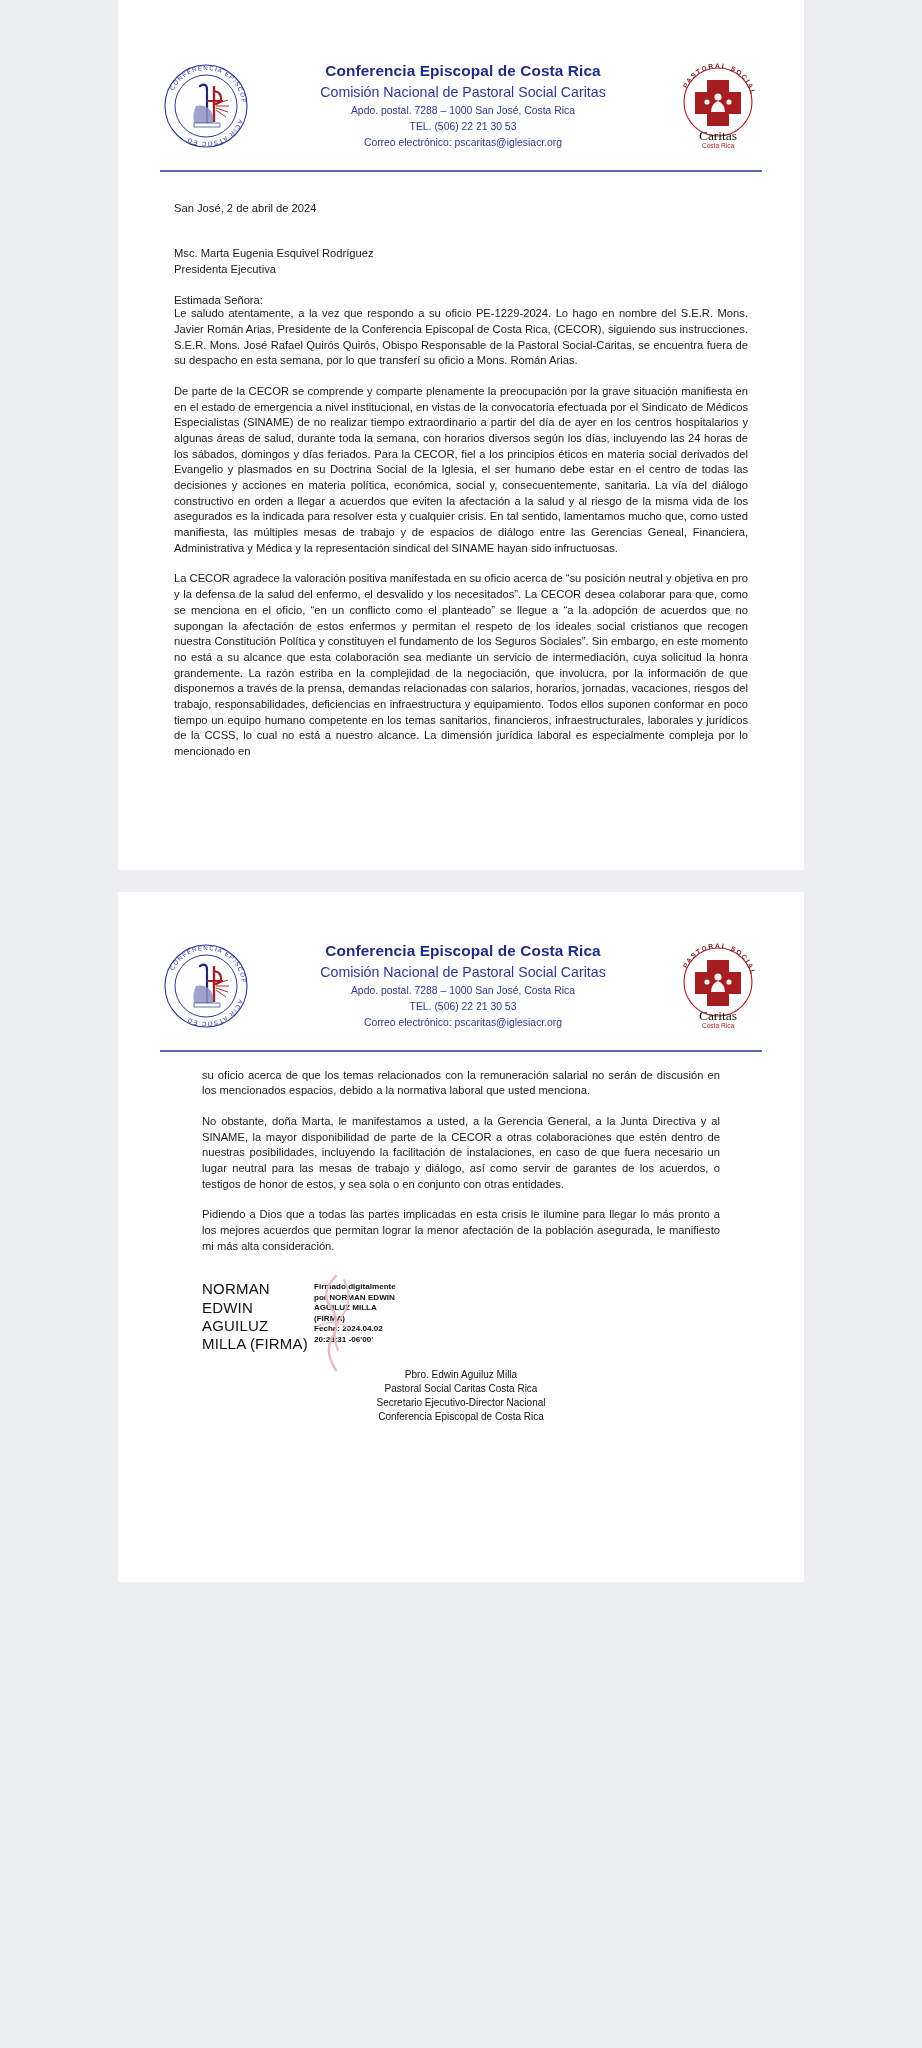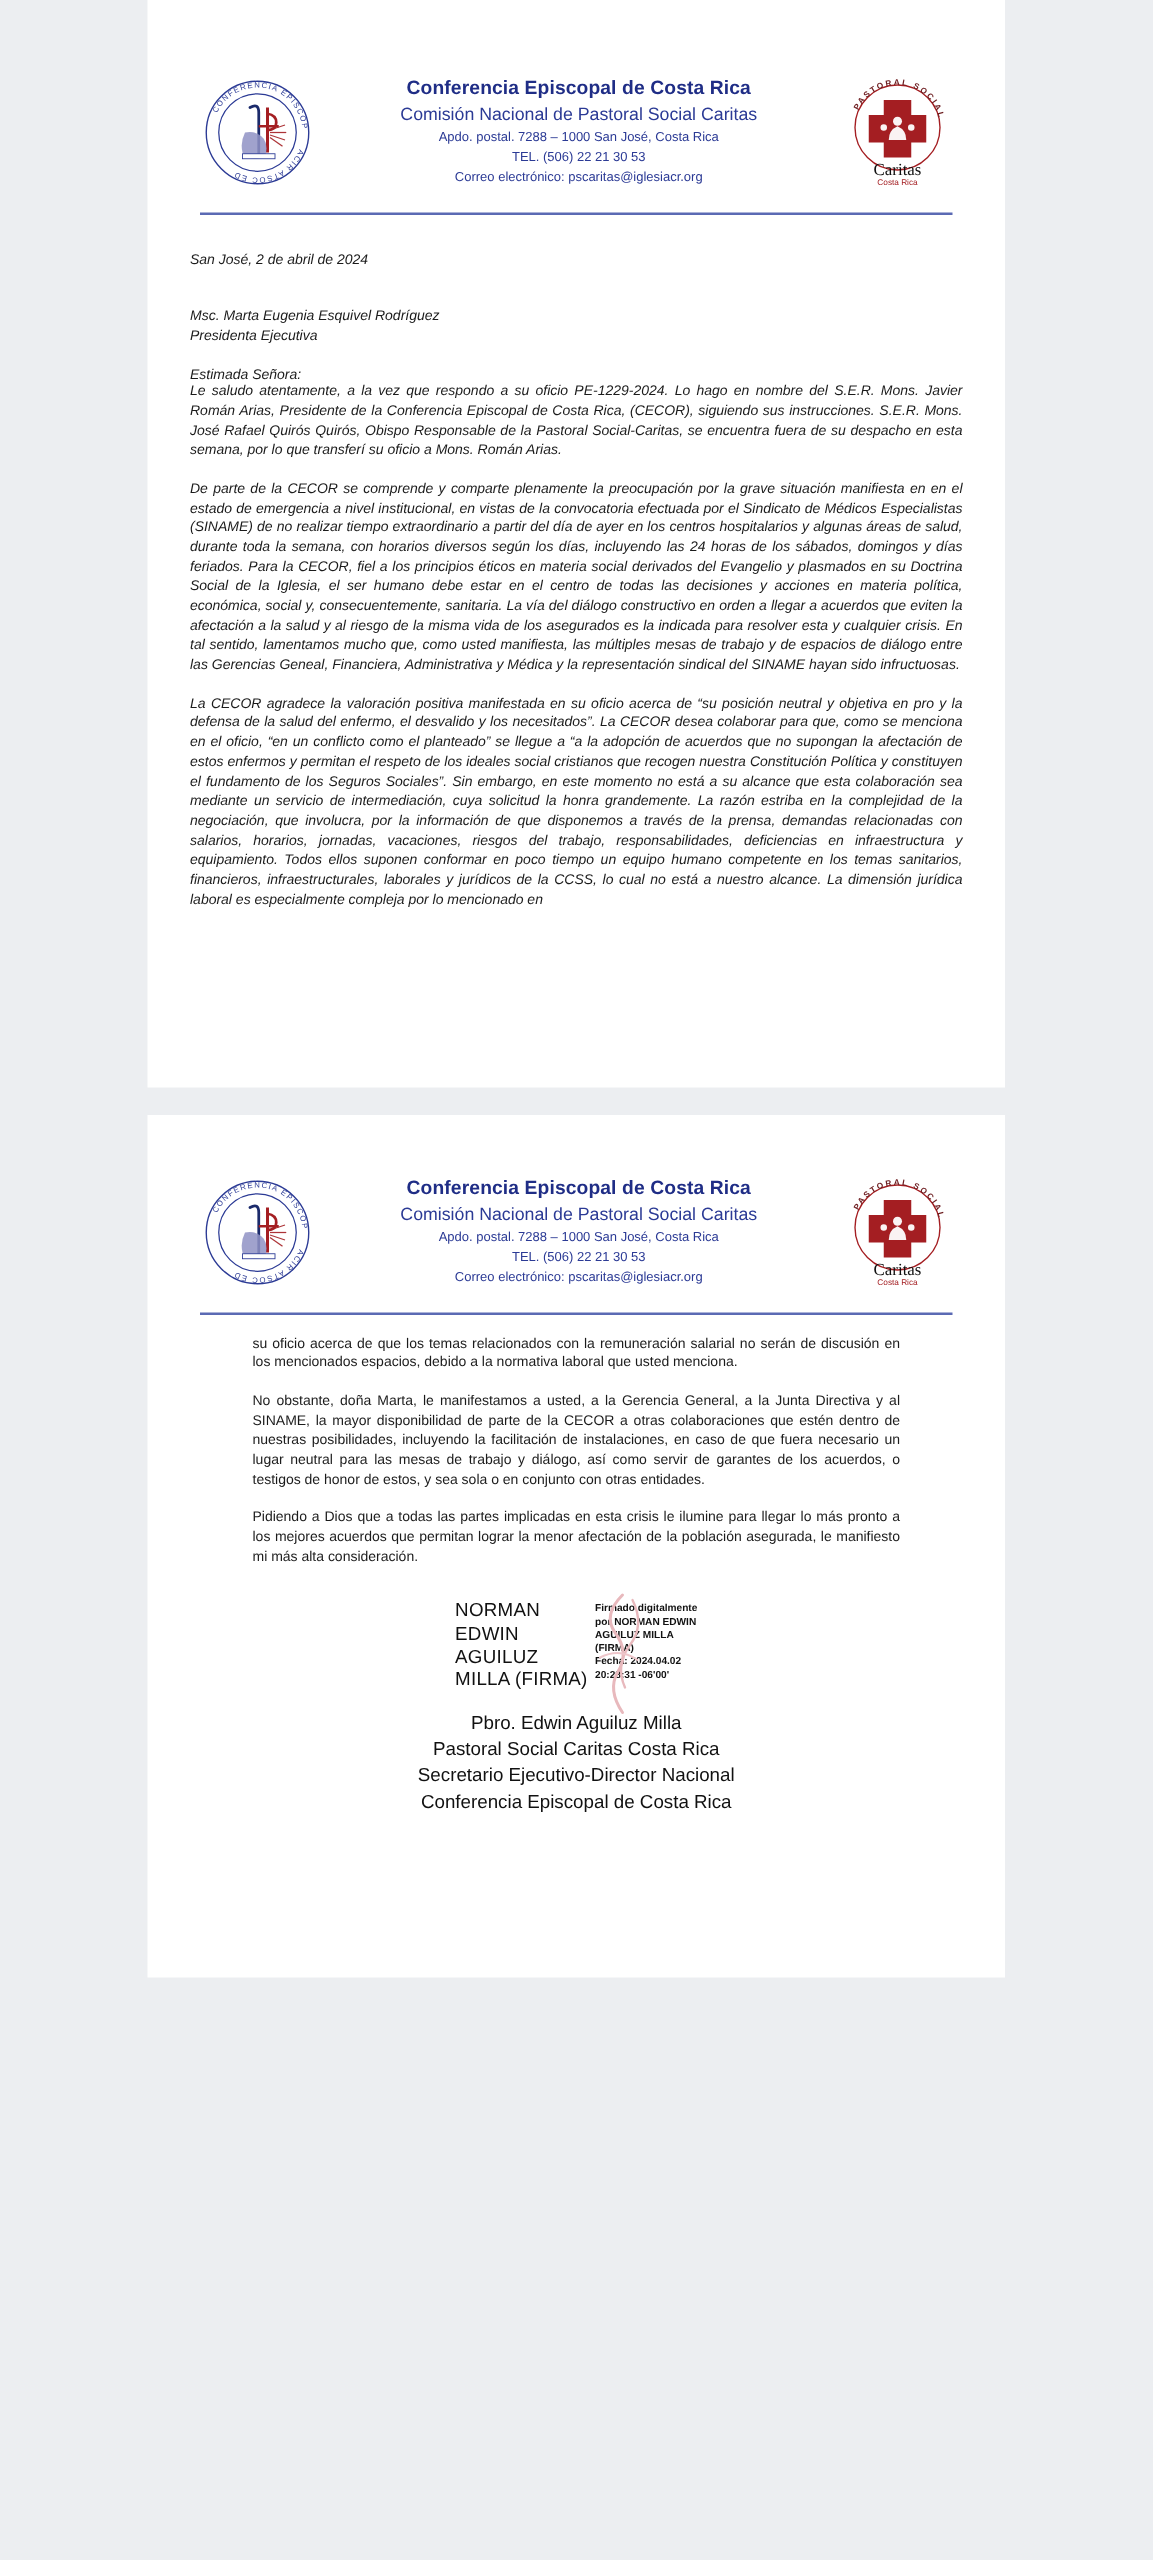--- a/index.html
+++ b/index.html
@@ -59,21 +59,21 @@
   .caritas { width: 88px; height: 92px; flex: none; position: relative; }
   .caritas svg { display: block; }
 
   .hr {
     height: 1.6px;
     background: #5b6ab4;
     margin: 18px 42px 0 42px;
   }
 
   
-  .body-wrap { padding: 0 34px; margin-top: 30px; font-style: italic; }
+  .body-wrap { padding: 0 56px; margin-top: 30px; }
 
   .date-line {
     font-size: 11.2px;
     color: #1b1b1b;
     margin-bottom: 17px;
   }
 
   .addressee { font-size: 11.2px; color: #1b1b1b; line-height: 1.42; margin-bottom: 17px; margin-top: 32px; }
   .salutation { font-size: 11.2px; color: #1b1b1b; }
 
@@ -85,21 +85,21 @@
     margin-bottom: 15px;
   }
   p.para:last-child { margin-bottom: 0; }
 
   .body-wrap-2 { padding: 0 84px; margin-top: 16px; }
 
   
   .sig-block {
     margin-top: 26px;
     display: flex;
-    justify-content: center;
+    justify-content: flex-start;
   }
   .sig-inner { display: flex; align-items: flex-start; position: relative; }
 
   .sig-name {
     font-size: 15px;
     color: #111;
     line-height: 1.22;
     letter-spacing: 0.2px;
     font-family: "Liberation Sans", sans-serif;
     text-align: left;
@@ -120,21 +120,21 @@
     position: absolute;
     left: 104px;
     top: -6px;
     width: 56px;
     height: 102px;
     pointer-events: none;
   }
 
   .sig-caption {
     text-align: center;
-    font-size: 15px;
+    font-size: 10px;
     color: #111;
     line-height: 1.42;
     margin-top: 14px;
   }
 </style>
 </head>
 <body>
 
 <div class="page page-1">
 

